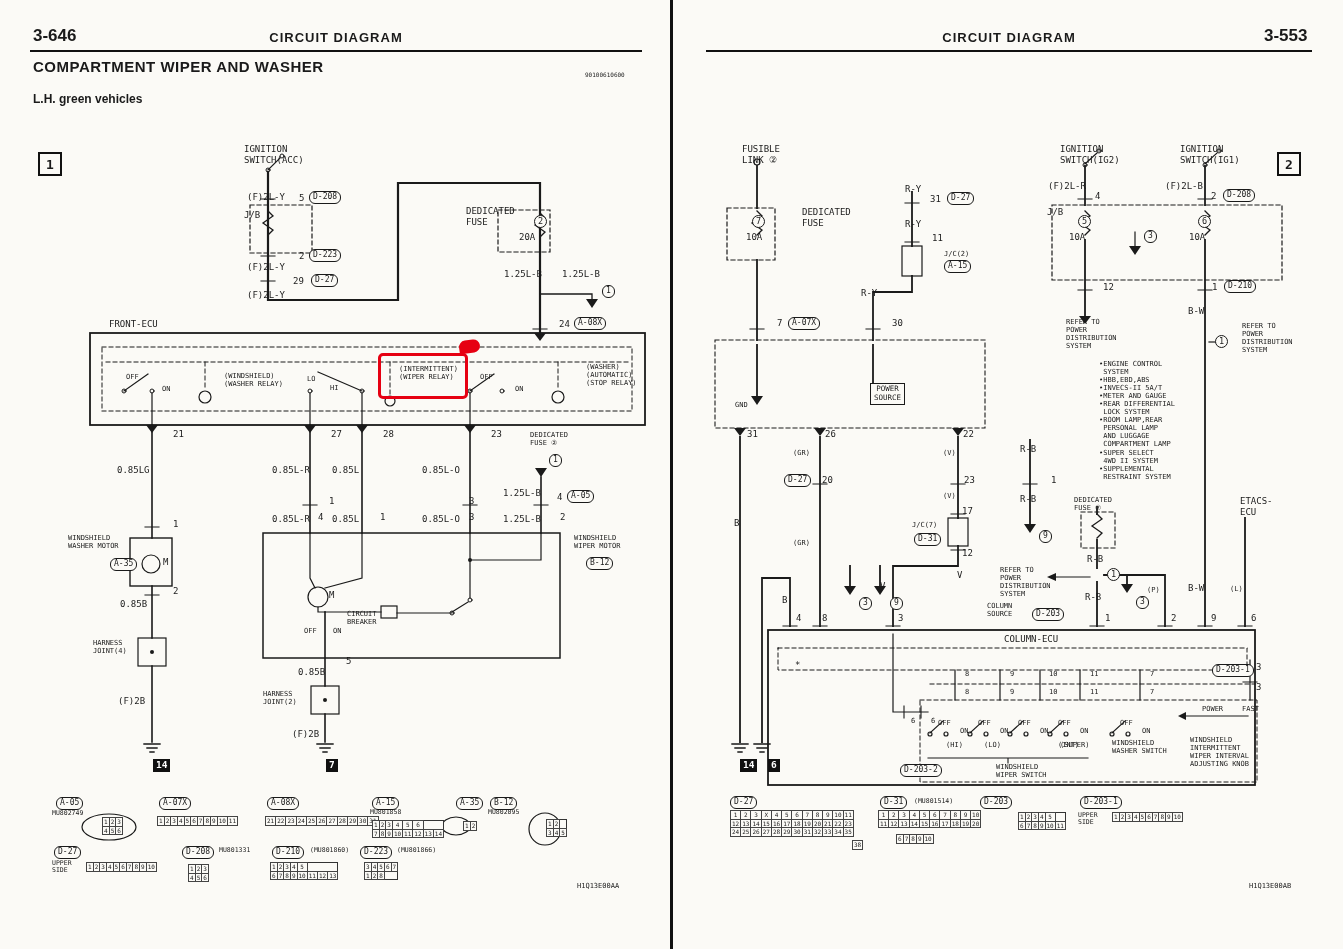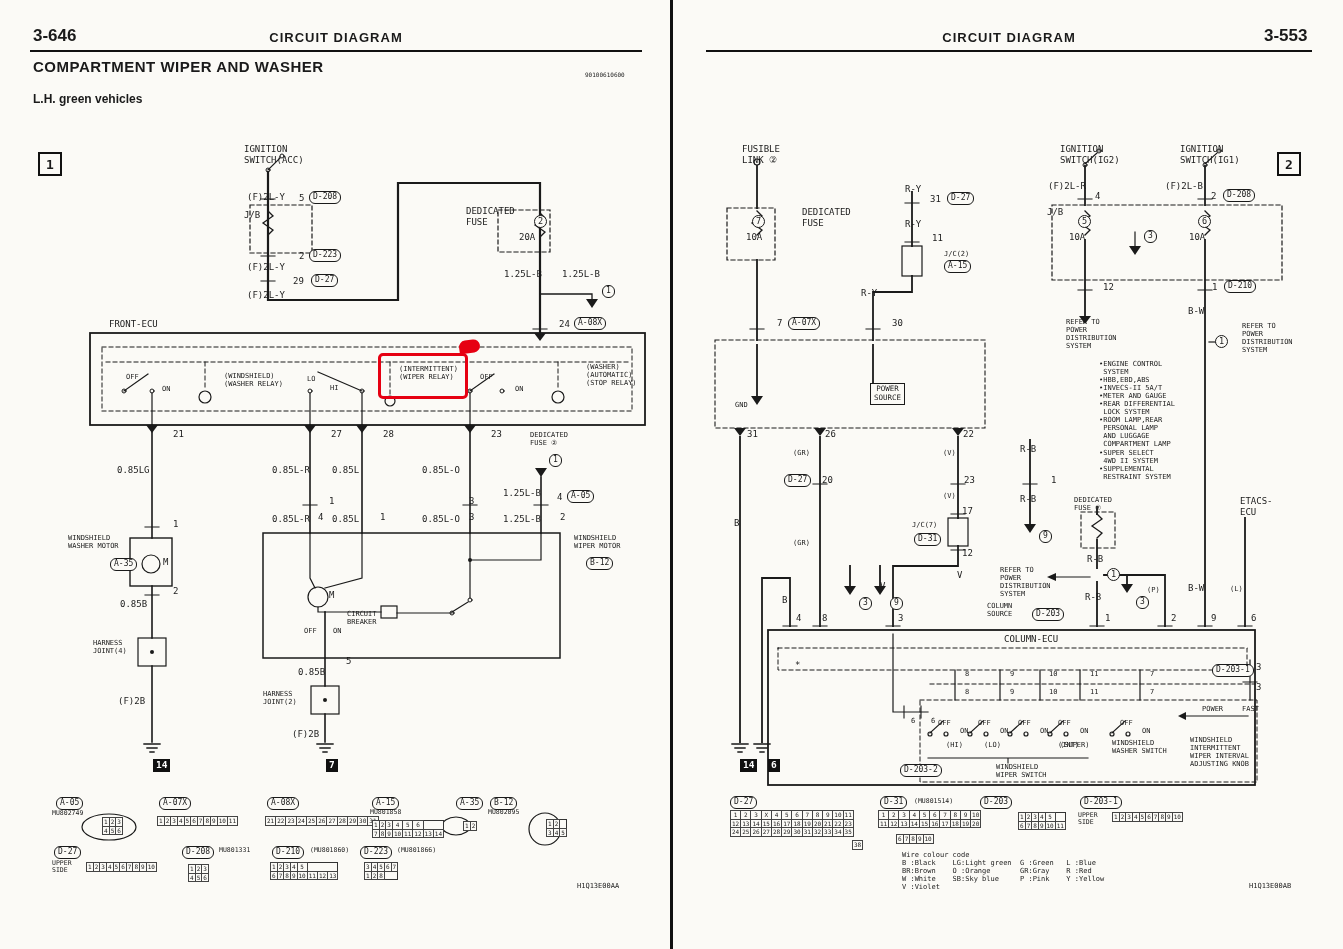--- a/index.html
+++ b/index.html
@@ -469,25 +469,20 @@
       <span class="lbl b" style="left: 884px; top: 764px;">D-203-2</span>
       <span class="lbl k" style="left: 724px; top: 759px;">14</span>
       <span class="lbl k" style="left: 752px; top: 759px;">6</span>
       <span class="lbl b" style="left: 714px; top: 796px;">D-27</span>
       <span class="lbl b" style="left: 864px; top: 796px;">D-31</span>
       <span class="lbl tiny" style="left: 898px; top: 798px;">(MU801514)</span>
       <span class="lbl b" style="left: 964px; top: 796px;">D-203</span>
       <span class="lbl b" style="left: 1064px; top: 796px;">D-203-1</span>
       <span class="lbl tiny" style="left: 1062px; top: 812px;">UPPER
 SIDE</span>
-      <span class="lbl t" style="left: 886px; top: 851px;">Wire colour code
-B :Black    LG:Light green  G :Green   L :Blue
-BR:Brown    O :Orange       GR:Gray    R :Red
-W :White    SB:Sky blue     P :Pink    Y :Yellow
-V :Violet</span>
       <table class="pingrid" style="left: 86px; top: 817px;">
         <tbody>
           <tr>
             <td>1</td>
             <td>2</td>
             <td>3</td>
           </tr>
           <tr>
             <td>4</td>
             <td>5</td>

